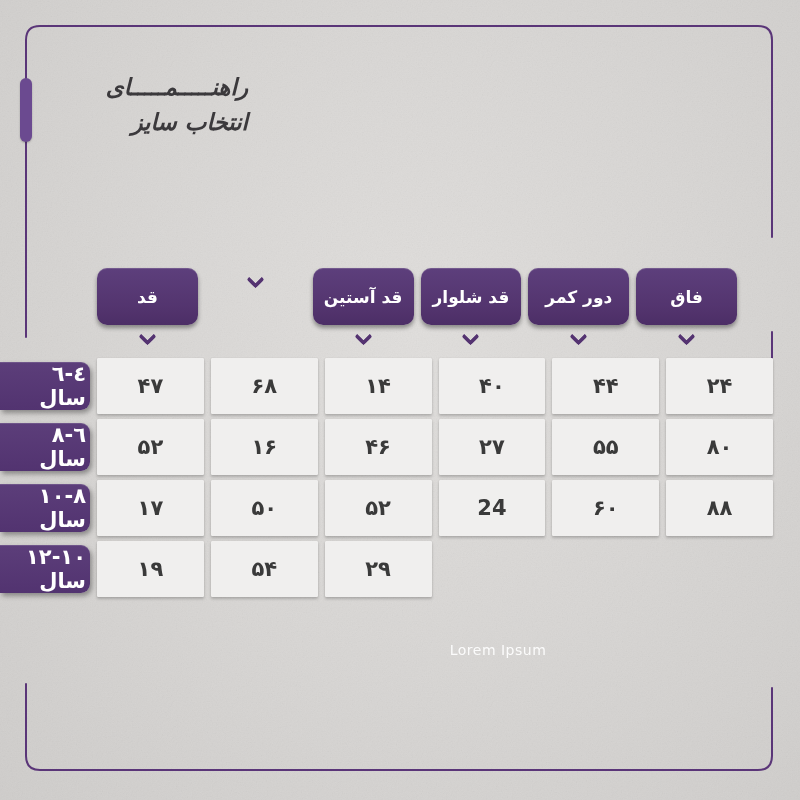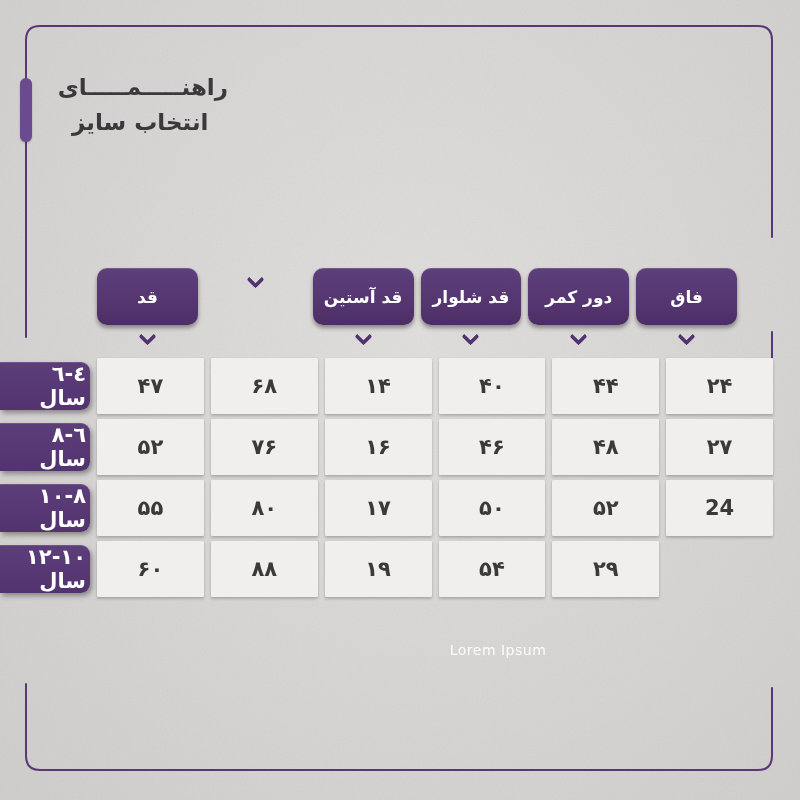--- a/index.html
+++ b/index.html
@@ -26,29 +26,30 @@
   .accent-pill {
     position: absolute;
     left: 20px; top: 78px;
     width: 12px; height: 64px;
     border-radius: 7px;
     background: #6b4a90;
     box-shadow: 0 1px 2px rgba(0,0,0,0.25);
   }
   .title-block {
     position: absolute;
-    left: 72px; top: 70px;
+    left: 92px; top: 70px;
     width: 156px;
     direction: rtl;
-    text-align: left;
+    text-align: right;
     color: #3b393c;
     font-weight: bold;
     font-size: 23px;
     line-height: 35px;
     letter-spacing: 0.5px;
+    font-style: italic;
   }
   .header-row {
     position: absolute;
     left: 97px; top: 268px;
     width: 640px;
     display: grid;
     grid-template-columns: repeat(6, 1fr);
     column-gap: 7px;
   }
   .hcol { display: flex; flex-direction: column; align-items: center; }
@@ -181,24 +182,22 @@
     </div>
 
   <div class="size-grid">
       <div class="size-cell" dir="rtl">۴۷</div>
       <div class="size-cell" dir="rtl">۶۸</div>
       <div class="size-cell" dir="rtl">۱۴</div>
       <div class="size-cell" dir="rtl">۴۰</div>
       <div class="size-cell" dir="rtl">۴۴</div>
       <div class="size-cell" dir="rtl">۲۴</div>
       <div class="size-cell" dir="rtl">۵۲</div>
-      <div class="size-cell" dir="rtl">۷۶</div>
       <div class="size-cell" dir="rtl">۱۶</div>
       <div class="size-cell" dir="rtl">۴۶</div>
-      <div class="size-cell" dir="rtl">۴۸</div>
       <div class="size-cell" dir="rtl">۲۷</div>
       <div class="size-cell" dir="rtl">۵۵</div>
       <div class="size-cell" dir="rtl">۸۰</div>
       <div class="size-cell" dir="rtl">۱۷</div>
       <div class="size-cell" dir="rtl">۵۰</div>
       <div class="size-cell" dir="rtl">۵۲</div>
       <div class="size-cell" dir="rtl">24</div>
       <div class="size-cell" dir="rtl">۶۰</div>
       <div class="size-cell" dir="rtl">۸۸</div>
       <div class="size-cell" dir="rtl">۱۹</div>

